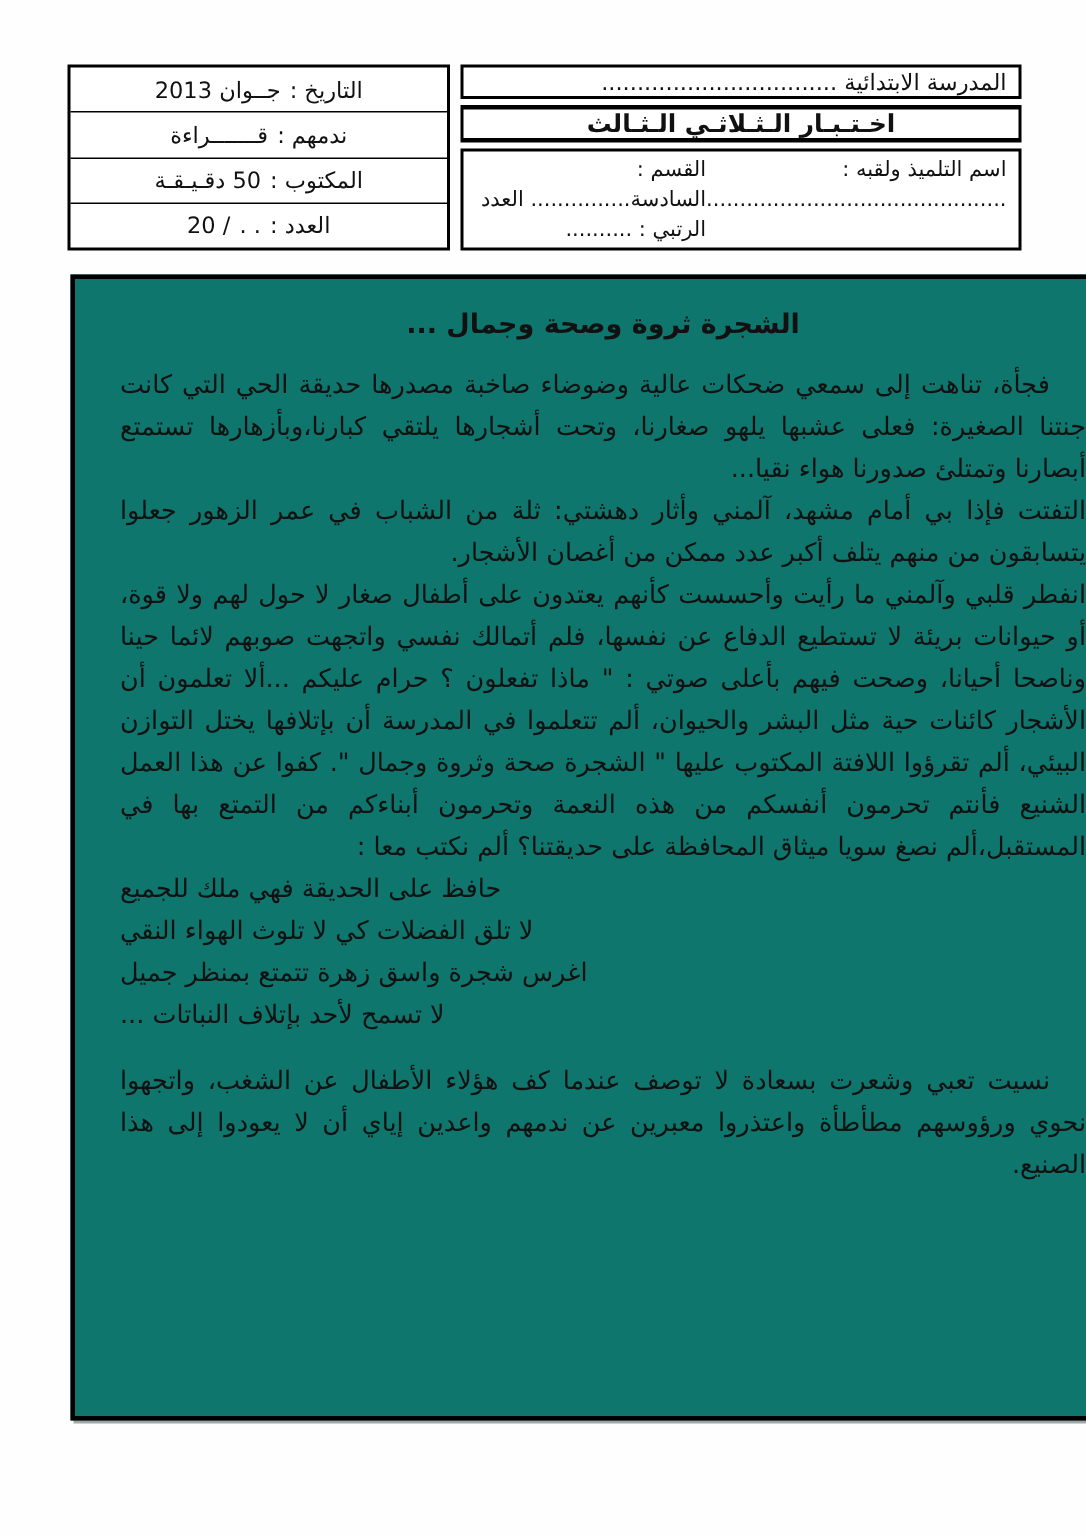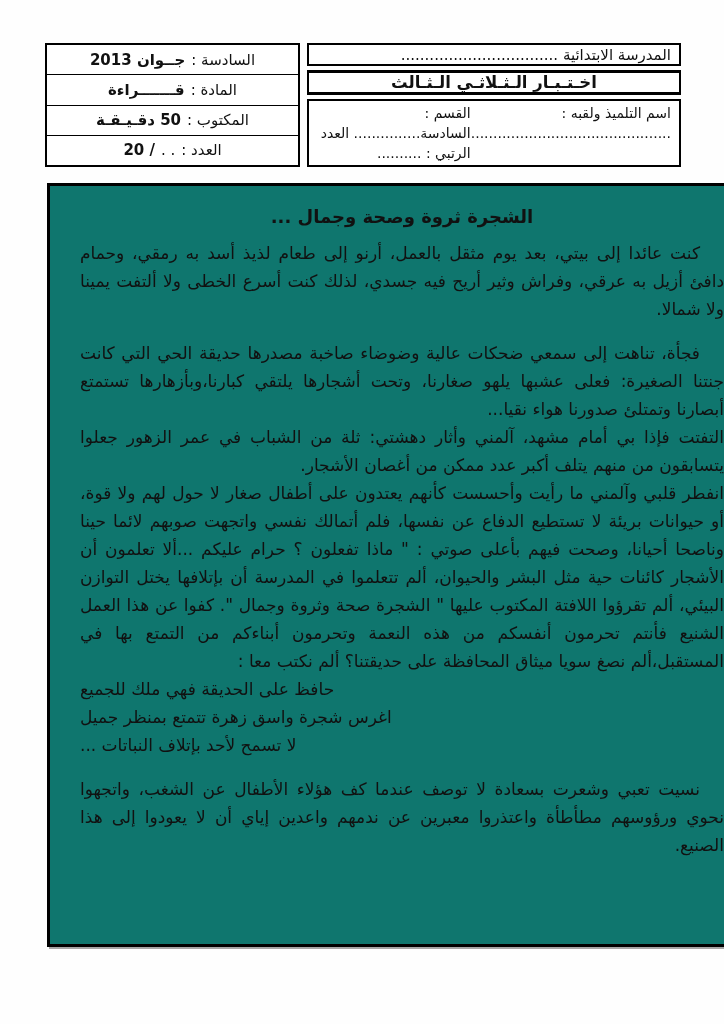--- a/index.html
+++ b/index.html
@@ -51,21 +51,21 @@
     border: 2px solid #000; background: #fff;
     display: flex; flex-direction: column;
   }
   .hrow {
     flex: 1; display: flex; align-items: center; justify-content: center;
     gap: 6px; font-size: 15px;
     border-bottom: 1.5px solid #000;
     padding: 0 10px;
   }
   .hrow:last-child { border-bottom: none; }
-  .bold { font-weight: bold; }
+  .bold { font-weight: normal; }
 
   
   .main-box {
     position: absolute; top: 183px; left: 47px;
     width: 694px; height: 764px;
     border: 3px solid #000;
     background: #0f766e;
     padding: 10px 14px 0 30px;
     box-shadow: 2px 2px 0 rgba(0,0,0,.35);
   }
@@ -105,52 +105,52 @@
         <span>اخـتـبـار الـثـلاثـي الـثـالث</span>
       </div>
       <div class="cell cell-student">
         <span>اسم التلميذ ولقبه : .............................................</span>
         <span>القسم :  السادسة............... العدد الرتبي : ..........</span>
       </div>
     </div>
 
     <div class="header-left">
       <div class="hrow">
-        <span>السادسة :</span>
+        <span>التاريخ :</span>
         <span class="bold">جــوان 2013</span>
       </div>
       <div class="hrow">
-        <span>المادة :</span>
+        <span>ندمهم :</span>
         <span class="bold">قـــــــراءة</span>
       </div>
       <div class="hrow">
         <span>المكتوب :</span>
         <span class="bold">50 دقـيـقـة</span>
       </div>
       <div class="hrow">
         <span>العدد :</span>
         <span>. .</span>
         <span class="bold">/ 20</span>
       </div>
     </div>
 
   </div>
 
   <div class="main-box">
     <div class="story-title">الشجرة ثروة وصحة وجمال ...</div>
 
-    <p class="para indent">كنت عائدا إلى بيتي، بعد يوم مثقل بالعمل، أرنو إلى طعام لذيذ أسد به رمقي، وحمام دافئ أزيل به عرقي، وفراش وثير أريح فيه جسدي، لذلك كنت أسرع الخطى ولا ألتفت يمينا ولا شمالا.</p>
 
     <p class="para indent gap-before">فجأة، تناهت إلى سمعي ضحكات عالية وضوضاء صاخبة مصدرها حديقة الحي التي كانت جنتنا الصغيرة: فعلى عشبها يلهو صغارنا، وتحت أشجارها يلتقي كبارنا،وبأزهارها تستمتع أبصارنا وتمتلئ صدورنا هواء نقيا...</p>
     <p class="para">التفتت فإذا بي أمام مشهد، آلمني وأثار دهشتي: ثلة من الشباب في عمر الزهور جعلوا يتسابقون من منهم يتلف أكبر عدد ممكن من أغصان الأشجار.</p>
 
     <p class="para">انفطر قلبي وآلمني ما رأيت وأحسست كأنهم يعتدون على أطفال صغار لا حول لهم ولا قوة، أو حيوانات بريئة لا تستطيع الدفاع عن نفسها، فلم أتمالك نفسي واتجهت صوبهم لائما حينا وناصحا أحيانا، وصحت فيهم بأعلى صوتي : " ماذا تفعلون ؟ حرام عليكم ...ألا تعلمون أن الأشجار كائنات حية مثل البشر والحيوان، ألم تتعلموا في المدرسة أن  بإتلافها يختل التوازن البيئي، ألم تقرؤوا اللافتة المكتوب عليها " الشجرة صحة وثروة وجمال ". كفوا عن هذا العمل الشنيع فأنتم تحرمون أنفسكم من هذه النعمة وتحرمون أبناءكم من التمتع بها في المستقبل،ألم نصغ سويا ميثاق المحافظة على حديقتنا؟ ألم نكتب معا :</p>
 
     <div>
       <div class="charter-line">حافظ على الحديقة فهي ملك للجميع</div>
+      <div class="charter-line">لا تلق الفضلات كي لا تلوث الهواء النقي</div>
       <div class="charter-line">اغرس شجرة واسق زهرة تتمتع بمنظر جميل</div>
       <div class="charter-line">لا تسمح لأحد بإتلاف النباتات ...</div>
     </div>
 
     <p class="para indent gap-before">نسيت تعبي وشعرت بسعادة لا توصف عندما كف هؤلاء الأطفال عن الشغب، واتجهوا نحوي ورؤوسهم مطأطأة واعتذروا معبرين عن ندمهم واعدين إياي أن لا يعودوا إلى هذا الصنيع.</p>
   </div>
 
 </div>
 
 </body></html>

